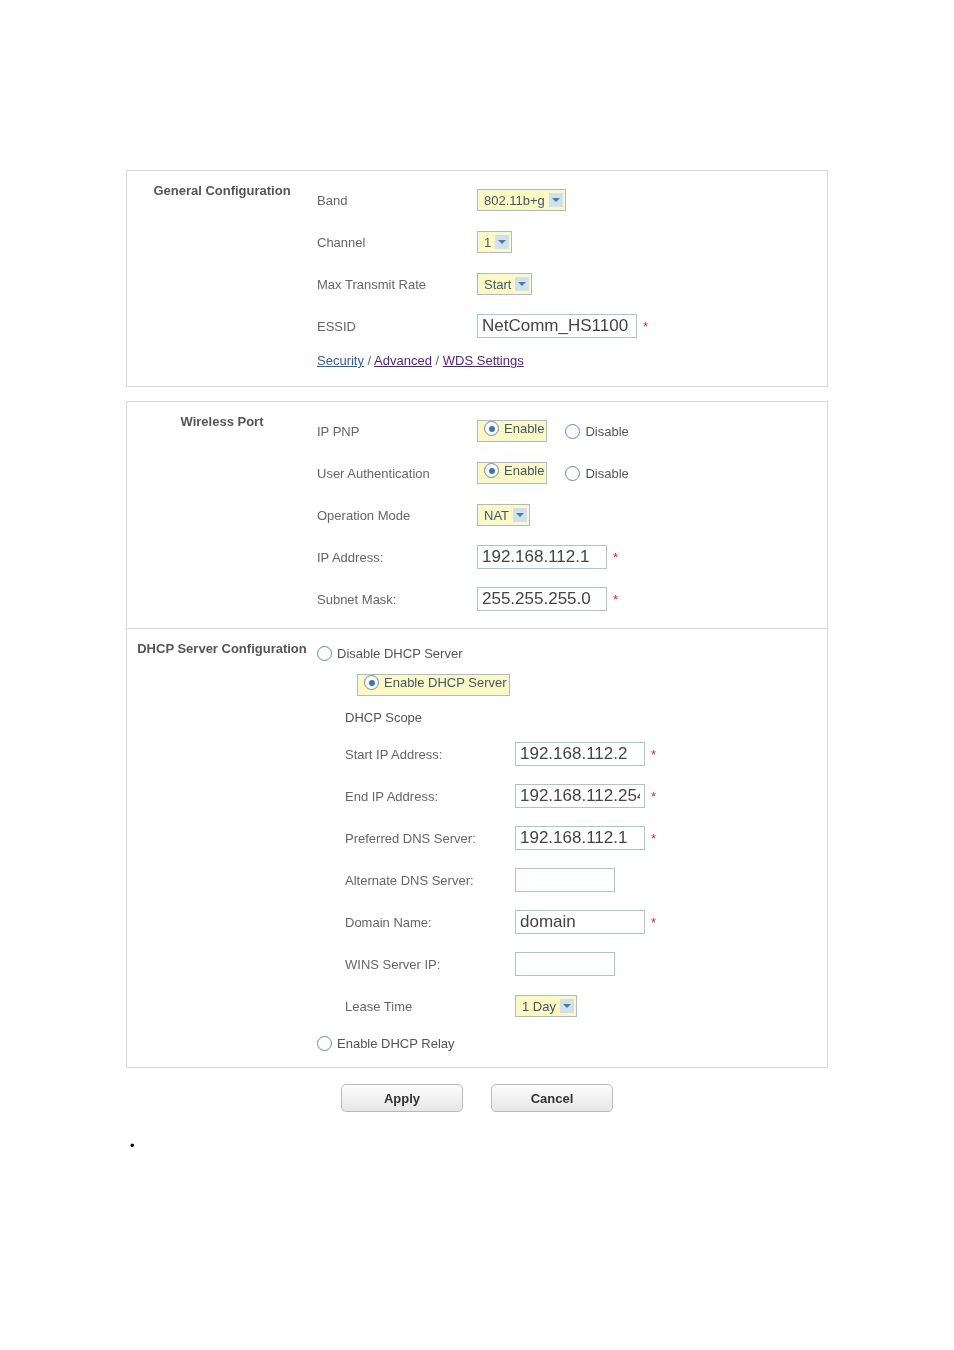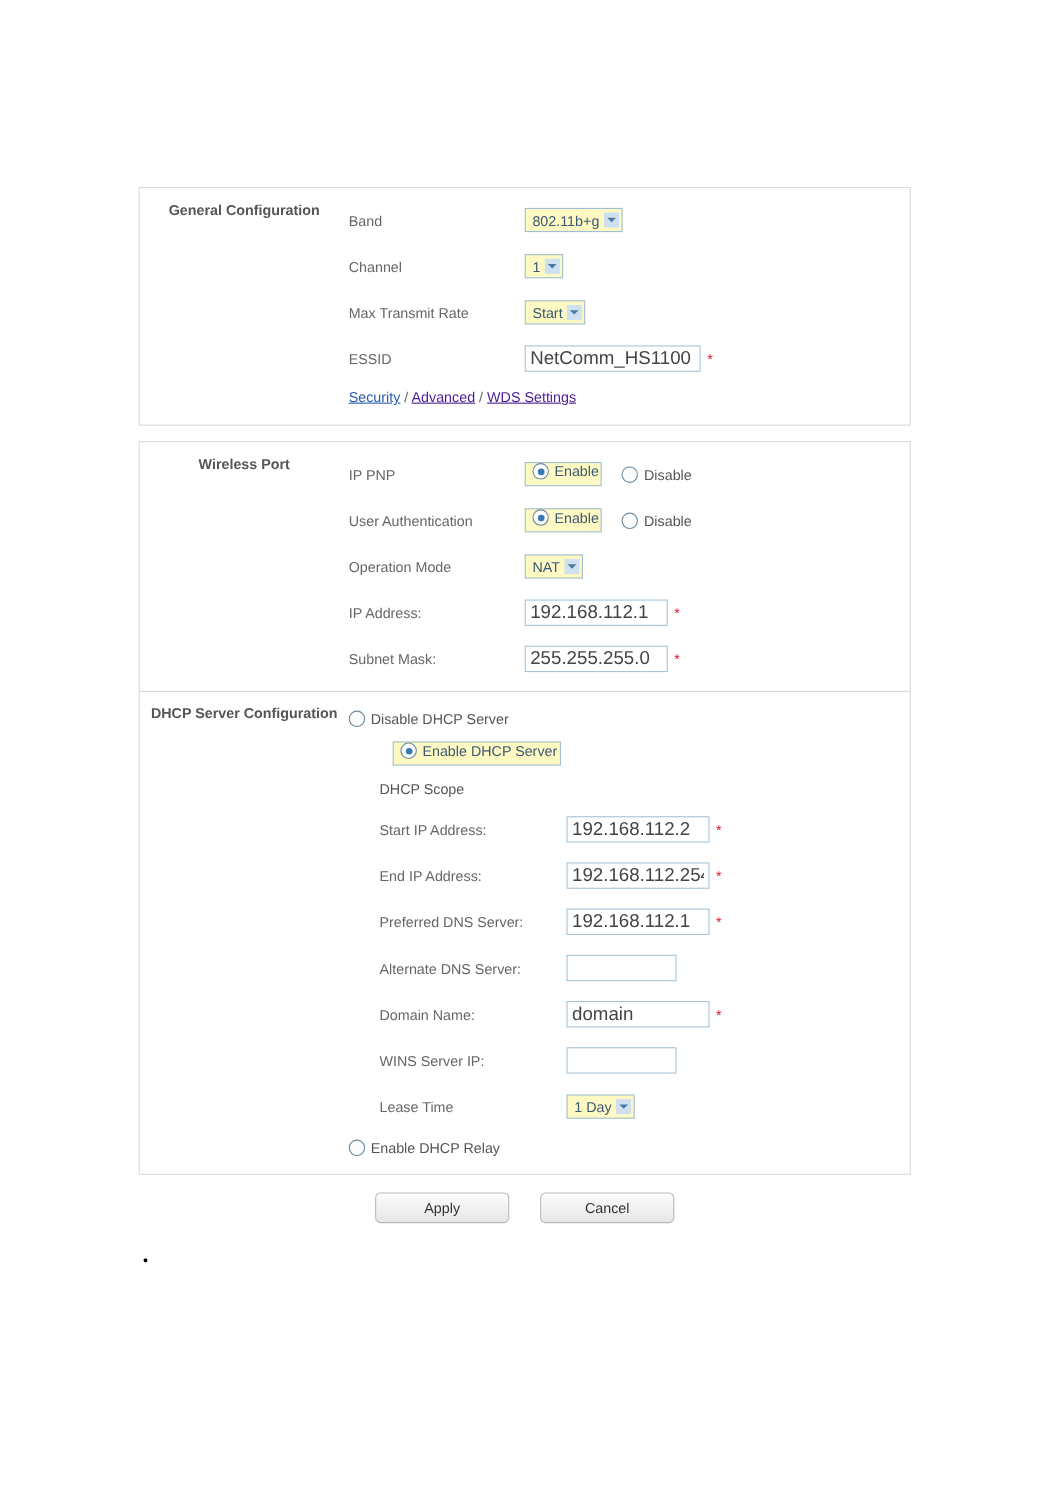--- a/index.html
+++ b/index.html
@@ -23,21 +23,21 @@
 a.link.visited{color:#4c1d95;}
 .linksline{padding:6px 0 10px 0;color:#666;}
 .radio{display:inline-flex;align-items:flex-start;margin-right:12px;cursor:pointer;}
 .radio .dot{width:13px;height:13px;border:1px solid #6f8aa0;border-radius:50%;margin-right:5px;display:inline-flex;align-items:center;justify-content:center;background:#fafcfe;}
 .radio.sel .dot::after{content:"";width:6px;height:6px;background:#3a78b5;border-radius:50%;}
 .dhcp-block{padding-left:0;}
 .dhcp-inner{padding-left:28px;}
 .dhcp-inner .lbl{width:170px;flex:0 0 170px;}
 .between{height:14px;}
 .btnbar{width:700px;margin:16px auto 0 auto;display:flex;justify-content:center;gap:28px;}
-.btn{display:inline-flex;align-items:center;justify-content:center;min-width:120px;height:26px;border:1px solid #b9b9b9;border-radius:5px;background:linear-gradient(#fdfdfd,#e6e6e6);color:#333;font-weight:normal;font-size:13px;cursor:pointer;}
+.btn{display:inline-flex;align-items:center;justify-content:center;min-width:120px;height:26px;border:1px solid #b9b9b9;border-radius:5px;background:linear-gradient(#fdfdfd,#e6e6e6);color:#333;font-weight:bold;font-size:13px;cursor:pointer;}
 .bullet{width:700px;margin:26px auto 0 auto;padding-left:6px;color:#000;}
 </style>
 </head>
 <body>
 
 <div class="page">
   <div class="panel">
 
     <div class="row">
       <div class="side">General Configuration</div>

